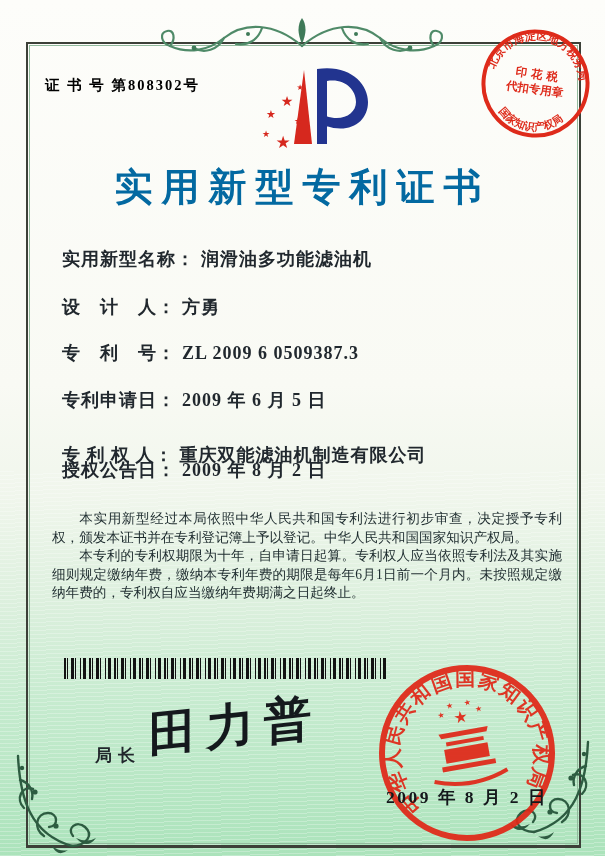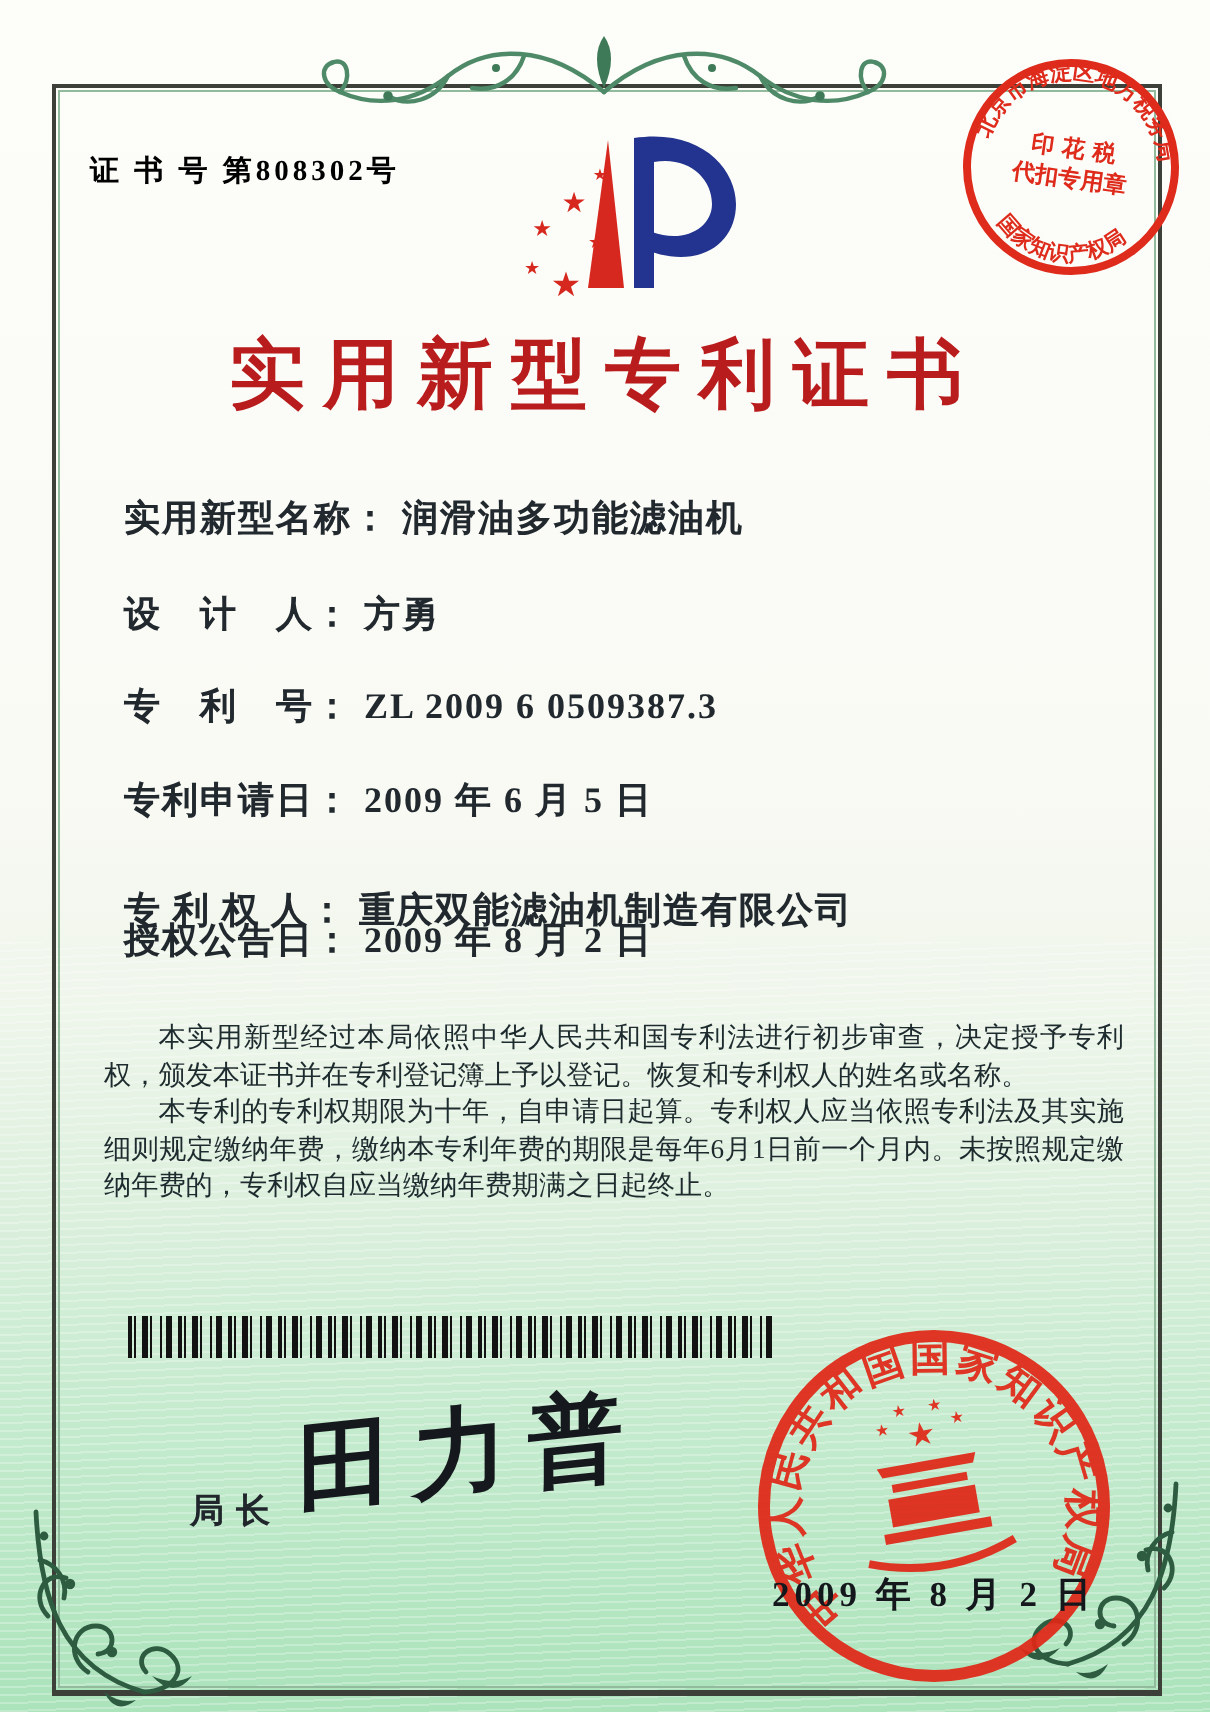--- a/index.html
+++ b/index.html
@@ -15,21 +15,21 @@
   }
   .frame{
     position:absolute;left:26px;top:42px;width:551px;height:801px;
     border:2px solid #3c4038;border-bottom-width:3px;
   }
   .frame::before{
     content:"";position:absolute;inset:1px;border:1px solid #92bb9d;
   }
   .abs{position:absolute;}
   .cert-no{left:45px;top:76px;font-size:14.5px;color:#000000;letter-spacing:2px;font-weight:bold;}
-  .title{left:0;top:162px;width:100%;text-align:center;font-size:38px;font-weight:bold;color:#b91c1c;letter-spacing:9px;}
+  .title{left:0;top:162px;width:100%;text-align:center;font-size:38px;font-weight:bold;color:#0369a1;letter-spacing:9px;}
   .field-row{left:62px;font-size:18px;color:#21282e;font-weight:bold;letter-spacing:1px;white-space:nowrap;}
   .field-row .val{margin-left:6px;}
   .r1{top:247px}.r2{top:295px}.r3{top:341px}.r4{top:388px}.r5{top:443px}.r6{top:458px}
   .paras{left:52px;top:510px;width:510px;font-size:13.6px;line-height:18.6px;color:#1d2b2e;text-align:justify;}
   .paras p{margin:0;text-indent:2em;}
   .barcode{left:64px;top:658px;width:322px;height:21px;
     background:repeating-linear-gradient(90deg,#121212 0 2px,transparent 2px 3px,#121212 3px 4px,transparent 4px 7px,#121212 7px 10px,transparent 10px 11px,#121212 11px 12px,transparent 12px 16px,#121212 16px 17px,transparent 17px 19px,#121212 19px 22px,transparent 22px 25px);
   }
   .chief{left:95px;top:744px;font-size:17px;color:#20262b;letter-spacing:6px;font-weight:bold;}
   .signature{left:148px;top:694px;font-size:48px;color:#15191d;font-weight:bold;
@@ -105,21 +105,21 @@
 <div class="abs title">实用新型专利证书</div>
 
 <div class="abs field-row r1"><span>实用新型名称：</span><span class="val">润滑油多功能滤油机</span></div>
 <div class="abs field-row r2"><span>设　计　人：</span><span class="val">方勇</span></div>
 <div class="abs field-row r3"><span>专　利　号：</span><span class="val">ZL 2009 6 0509387.3</span></div>
 <div class="abs field-row r4"><span>专利申请日：</span><span class="val">2009 年 6 月 5 日</span></div>
 <div class="abs field-row r5"><span>专 利 权 人：</span><span class="val">重庆双能滤油机制造有限公司</span></div>
 <div class="abs field-row r6"><span>授权公告日：</span><span class="val">2009 年 8 月 2 日</span></div>
 
 <div class="abs paras">
-  <p>本实用新型经过本局依照中华人民共和国专利法进行初步审查，决定授予专利权，颁发本证书并在专利登记簿上予以登记。恢复和专利权人的姓名或名称。</p>
+  <p>本实用新型经过本局依照中华人民共和国专利法进行初步审查，决定授予专利权，颁发本证书并在专利登记簿上予以登记。中华人民共和国国家知识产权局。</p>
   <p>本专利的专利权期限为十年，自申请日起算。专利权人应当依照专利法及其实施细则规定缴纳年费，缴纳本专利年费的期限是每年6月1日前一个月内。未按照规定缴纳年费的，专利权自应当缴纳年费期满之日起终止。</p>
 </div>
 
 <div class="abs barcode"></div>
 
 <div class="abs chief">局长</div>
 <div class="abs signature">田力普</div>
 
 <svg class="abs seal-bottom" width="190" height="190" viewBox="0 0 190 190">
   <defs>

